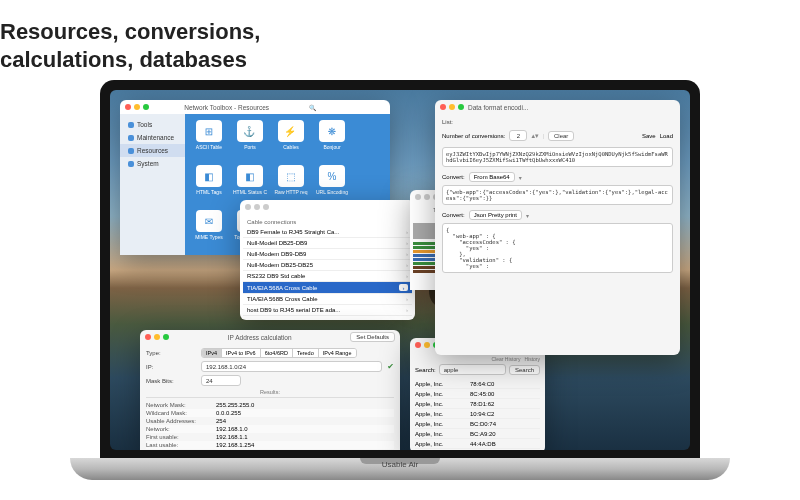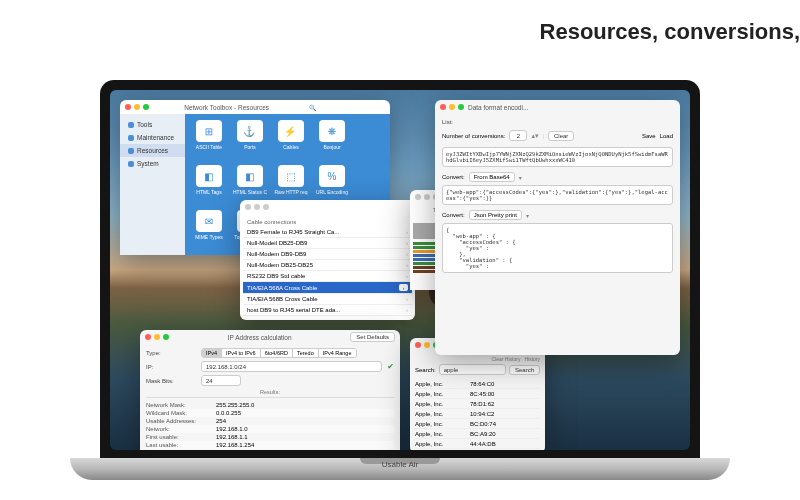--- a/index.html
+++ b/index.html
@@ -1,17 +1,17 @@
 <!DOCTYPE html>
 <html><head>
 <meta charset="utf-8">
 <style>
 *{margin:0;padding:0;box-sizing:border-box;font-family:-apple-system,BlinkMacSystemFont,"Segoe UI",sans-serif}
 body{width:800px;height:500px;background:#fff;overflow:hidden;position:relative}
-.headline{position:absolute;top:18px;width:100%;text-align:right}
+.headline{position:absolute;top:18px;width:100%;text-align:left}
 .headline h1{font-size:22px;font-weight:700;color:#222;line-height:1.25}
 .laptop{position:absolute;left:70px;top:80px;width:660px;height:420px}
 .bezel{position:absolute;left:30px;top:0;width:600px;height:380px;background:#141414;border-radius:14px 14px 0 0;padding:10px}
 .screen{width:100%;height:100%;border-radius:6px;overflow:hidden;position:relative;background:linear-gradient(to bottom,#4a7a9f 0%,#6b9abe 20%,#8fb4c8 35%,#c9a882 50%,#7d6245 55%,#4a5a3f 65%,#2d4a5f 80%,#1a3042 100%)}
 .sea-rock{position:absolute;left:55%;top:38%;width:60px;height:80px;background:#3a3020;border-radius:40% 40% 20% 20%}
 .hinge{position:absolute;left:0;top:378px;width:660px;height:22px;background:linear-gradient(to bottom,#d8d8d8 0%,#b8b8b8 50%,#888 100%);border-radius:0 0 30px 30px}
 .hinge-label{position:absolute;width:100%;text-align:center;top:2px;font-size:8px;color:#444}
 .notch{position:absolute;left:50%;top:0;transform:translateX(-50%);width:80px;height:6px;background:#999;border-radius:0 0 8px 8px}
 
 .win{position:absolute;background:#f2f2f2;border-radius:6px;box-shadow:0 8px 30px rgba(0,0,0,.35);font-size:7px}
@@ -75,21 +75,21 @@
 .enc-list{font-size:6px;color:#444;margin-bottom:5px}
 .enc-ctrls{display:flex;align-items:center;gap:4px;margin-bottom:6px}
 .textarea{background:#fff;border:1px solid #ccc;border-radius:3px;padding:3px;font-size:5.5px;color:#333;word-break:break-all;min-height:20px;font-family:Menlo,monospace}
 .convert-row{display:flex;align-items:center;gap:4px;margin:5px 0 3px}
 .sel-box{background:#fff;border:1px solid #ccc;border-radius:3px;padding:1px 4px;font-size:6px}
 </style>
 </head>
 <body>
 
 <div class="headline">
-  <h1><span>Resources, conversions,</span><br></h1>
+  <h1><span>Resources, conversions,</span><br><span>calculations, databases</span></h1>
 </div>
 
 <div class="laptop">
 <div class="bezel">
 <div class="screen">
 <div class="sea-rock"></div>
 
 <div class="win win-resources">
   <div class="titlebar">
     <div class="traffic">

